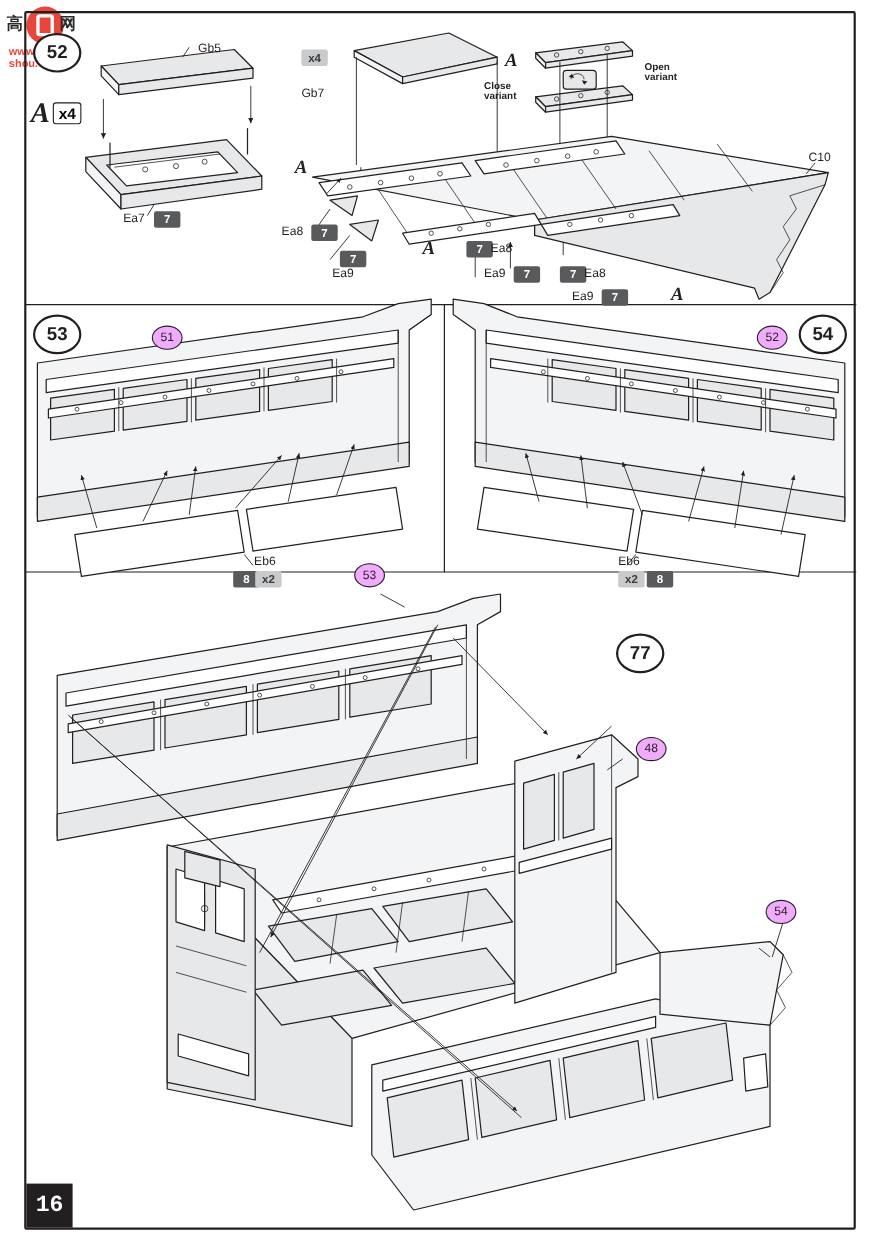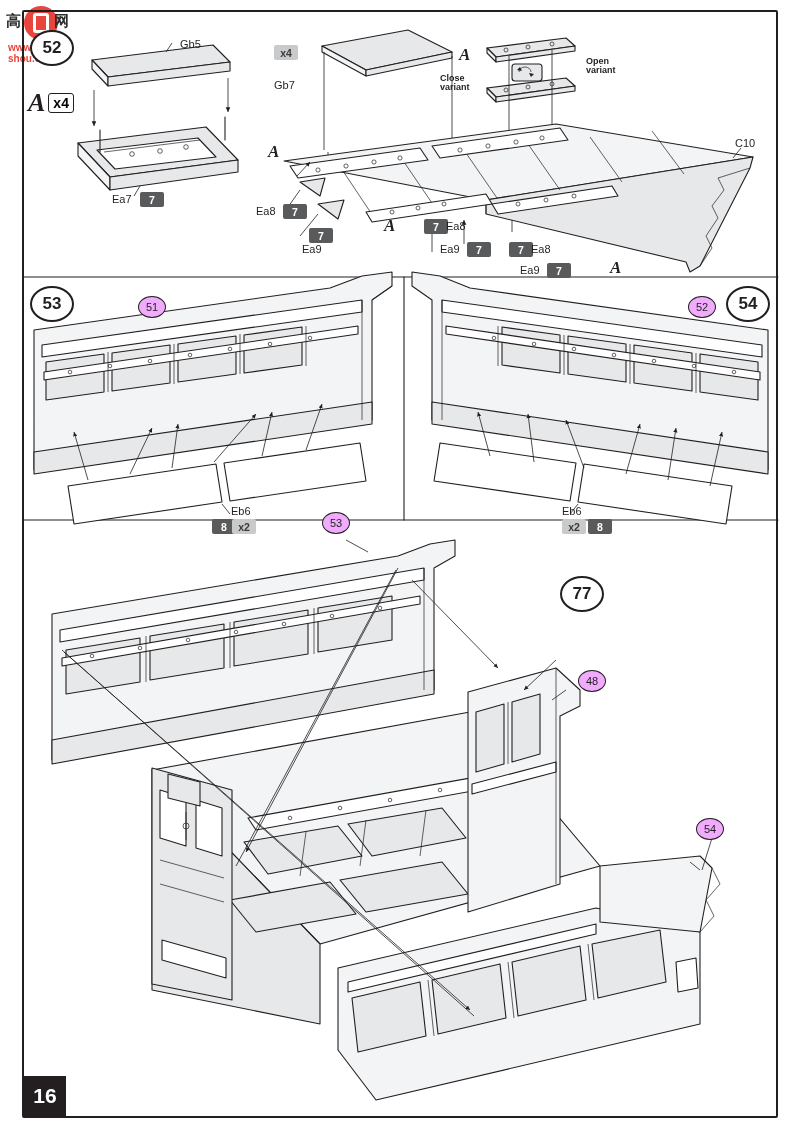--- a/index.html
+++ b/index.html
@@ -37,21 +37,21 @@
   .wm-right{
     position:absolute;left:46px;top:6px;font-size:15px;font-weight:bold;color:#2b2b2b;
   }
   .wm-sub{
     position:absolute;left:0px;top:36px;font-size:10px;color:#e8463c;letter-spacing:0px;
     font-weight:bold;
   }
   
   .page-num{
     position:absolute;left:24px;top:1076px;width:42px;height:40px;background:#231f20;
-    color:#ffffff;font-size:21px;font-weight:bold;display:flex;align-items:center;justify-content:center;
+    color:#ffffff;font-size:21px;font-weight:bold;display:flex;align-items:center;justify-content:center;font-family:Liberation Mono, monospace;
   }
   
   .bubble{
     position:absolute;width:40px;height:32px;border:2px solid #231f20;border-radius:50%;
     display:flex;align-items:center;justify-content:center;
     font-size:17px;font-weight:bold;color:#231f20;background:#ffffff;
   }
   
   .pcall{
     position:absolute;width:26px;height:20px;border:1.3px solid #231f20;border-radius:50%;

